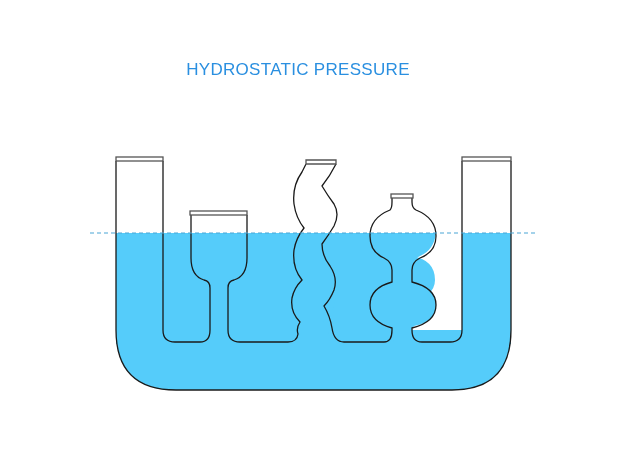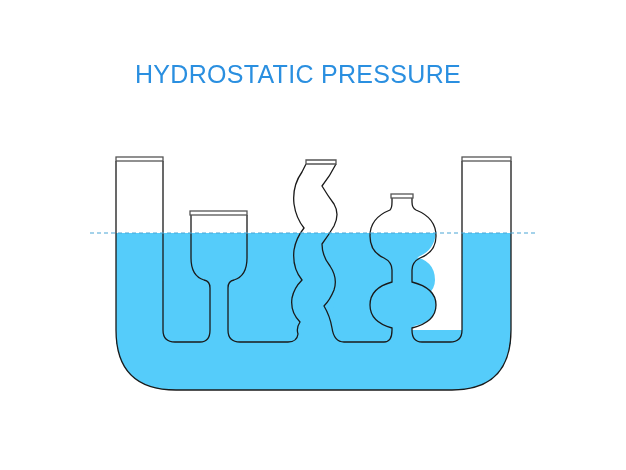--- a/index.html
+++ b/index.html
@@ -1,17 +1,17 @@
 <!DOCTYPE html>
 <html><head>
 <meta charset="utf-8">
 <style>
   html, body { margin: 0; padding: 0; background: #ffffff; }
   body { width: 626px; height: 470px; position: relative; overflow: hidden; font-family: "Liberation Sans", sans-serif; }
-  .title { position: absolute; left: 0; top: 60px; width: 596px; text-align: center; font-size: 25px; color: #2a8fe0; letter-spacing: 0.3px; }
+  .title { position: absolute; left: 0; top: 60px; width: 596px; text-align: center; font-size: 17px; color: #2a8fe0; letter-spacing: 0.3px; }
   svg { position: absolute; left: 0; top: 0; }
 </style>
 </head>
 <body>
 
 <div class="title">HYDROSTATIC PRESSURE</div>
 
 <svg width="626" height="470" viewBox="0 0 626 470">
 
   <g>

